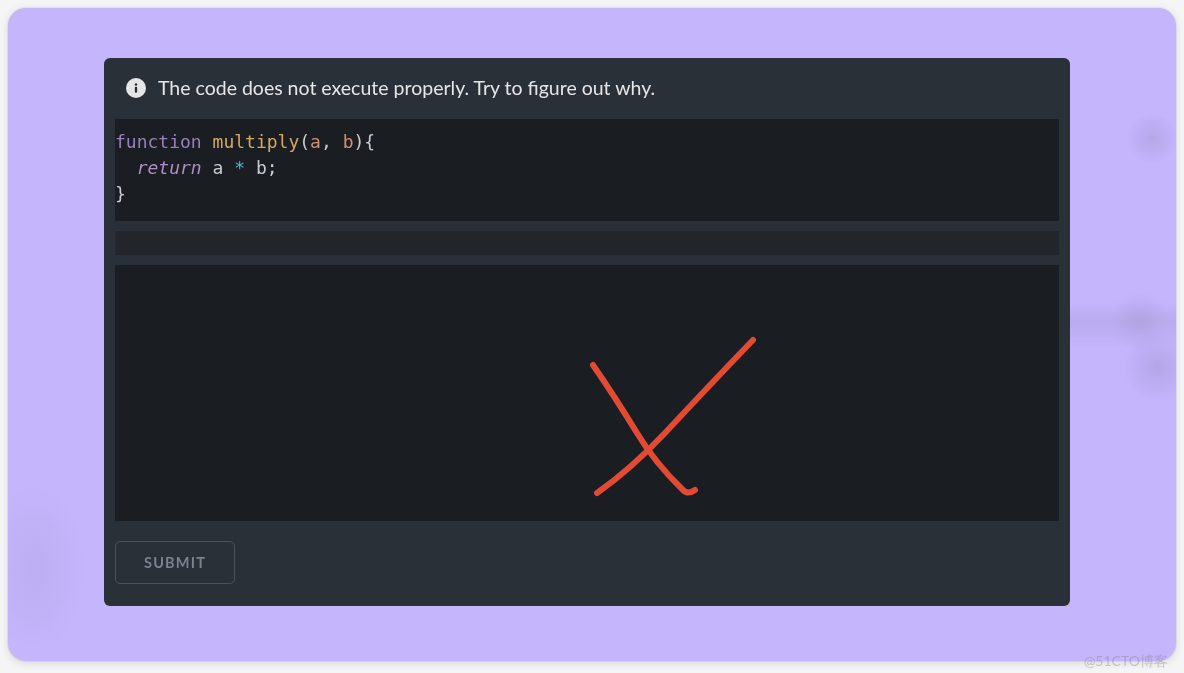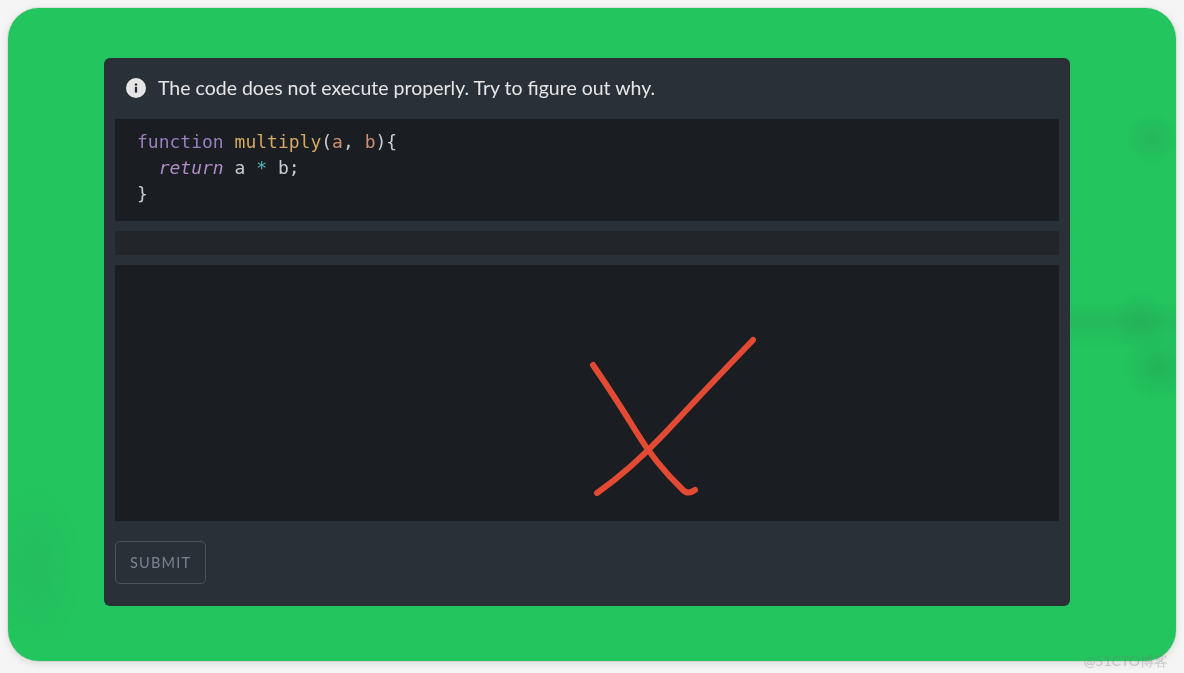--- a/index.html
+++ b/index.html
@@ -7,22 +7,22 @@
       width: 1184px;
       height: 673px;
       background: #f5f5f5;
       font-family: -apple-system, BlinkMacSystemFont, "Segoe UI", "Lato", sans-serif;
       position: relative;
       overflow: hidden;
     }
     .outer-frame {
       position: absolute;
       top: 8px; left: 8px; right: 8px; bottom: 12px;
-      background: #22c55e;
-      border-radius: 31px;
+      background: #c4b5fd;
+      border-radius: 18px;
       box-shadow: 0 2px 8px rgba(0,0,0,0.12), 0 0 0 1px rgba(0,0,0,0.05);
       overflow: hidden;
     }
     .bg-decoration-right {
       position: absolute;
       right: 0; top: 0; bottom: 0; width: 120px;
       opacity: 0.18;
       background:
         radial-gradient(circle at 80% 20%, rgba(80,80,80,0.7) 0px, transparent 25px),
         radial-gradient(circle at 70% 48%, rgba(60,60,60,0.6) 0px, transparent 30px),
@@ -59,21 +59,21 @@
       background: #e6e6e6;
       display: inline-flex;
       align-items: center;
       justify-content: center;
       flex-shrink: 0;
     }
     .info-icon svg { width: 14px; height: 14px; }
     .code-block {
       margin: 6px 11px 0 11px;
       background: #1a1d21;
-      padding: 10px 6px 14px 22px;
+      padding: 10px 6px 14px 0;
       font-family: "Consolas", "Monaco", "Menlo", monospace;
       font-size: 18px;
       line-height: 1.45;
       color: #c8ccd0;
     }
     .tok-keyword { color: #9a7fbf; }
     .tok-keyword2 { color: #b08cc9; font-style: italic; }
     .tok-func { color: #d4a85f; }
     .tok-param { color: #d08f6f; }
     .tok-paren { color: #c8ccd0; }
@@ -99,22 +99,22 @@
     .button-row {
       padding: 20px 11px 22px 11px;
     }
     .submit-btn {
       background: transparent;
       border: 1px solid #4a525c;
       border-radius: 5px;
       color: #7a8290;
       font-size: 14.5px;
       letter-spacing: 1.2px;
-      font-weight: 400;
-      padding: 12px 14px;
+      font-weight: 700;
+      padding: 12px 28px;
       cursor: pointer;
       font-family: inherit;
     }
     .watermark {
       position: absolute;
       right: 16px; bottom: 2px;
       color: rgba(120,120,120,0.35);
       font-size: 14px;
     }
   </style>

